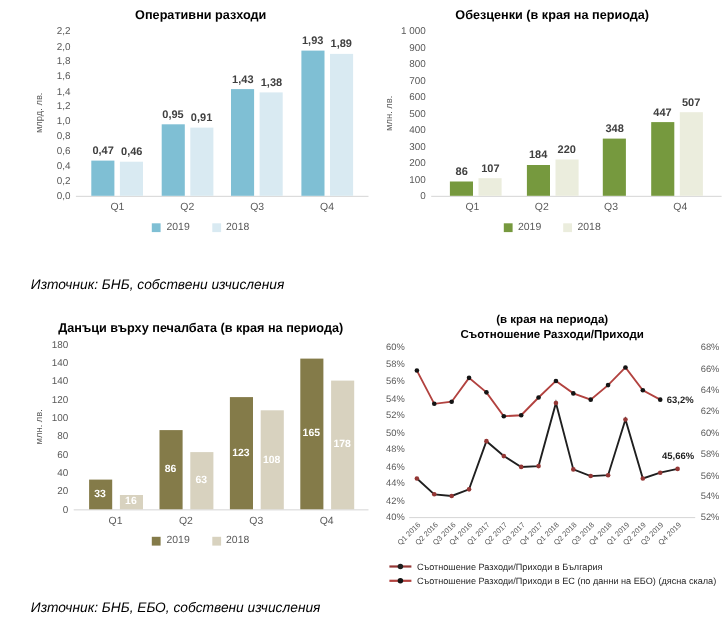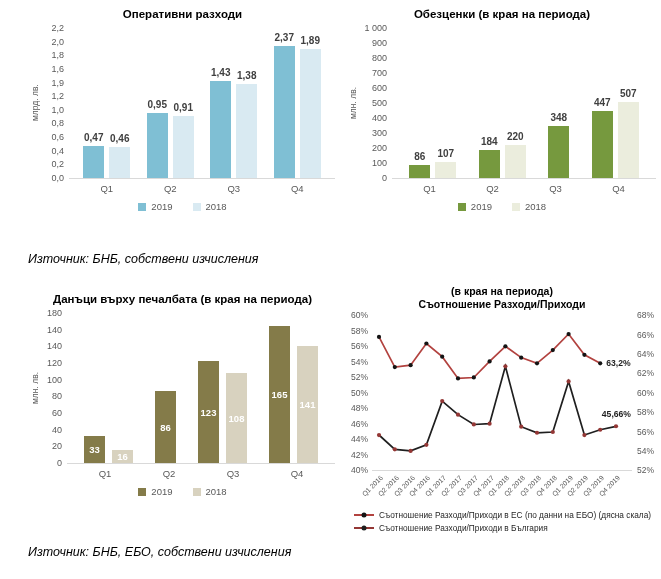--- a/index.html
+++ b/index.html
@@ -61,21 +61,21 @@
 
   <section class="chart" id="c1">
     <h3 class="ctitle">Оперативни разходи</h3>
     <div class="cbody">
       <div class="ylab">млрд. лв.</div>
       <div class="yticks">
           <div class="ytick" style="top: 0%;">2,2</div>
           <div class="ytick" style="top: 9.09091%;">2,0</div>
           <div class="ytick" style="top: 18.1818%;">1,8</div>
           <div class="ytick" style="top: 27.2727%;">1,6</div>
-          <div class="ytick" style="top: 36.3636%;">1,9</div>
+          <div class="ytick" style="top: 36.3636%;">1,4</div>
           <div class="ytick" style="top: 45.4545%;">1,2</div>
           <div class="ytick" style="top: 54.5455%;">1,0</div>
           <div class="ytick" style="top: 63.6364%;">0,8</div>
           <div class="ytick" style="top: 72.7273%;">0,6</div>
           <div class="ytick" style="top: 81.8182%;">0,4</div>
           <div class="ytick" style="top: 90.9091%;">0,2</div>
           <div class="ytick" style="top: 100%;">0,0</div>
         </div>
       <div class="pcol">
         <div class="plot">
@@ -105,21 +105,21 @@
                 <div class="dlabel above" style="bottom: calc(65% + 3px);">1,43</div>
               </div>
               <div class="barwrap">
                 <div class="bar" style="height: 62.7273%; background: rgb(217, 234, 242);"></div>
                 <div class="dlabel above" style="bottom: calc(62.7273% + 3px);">1,38</div>
               </div>
             </div>
             <div class="group">
               <div class="barwrap">
                 <div class="bar" style="height: 87.7273%; background: rgb(127, 191, 212);"></div>
-                <div class="dlabel above" style="bottom: calc(87.7273% + 3px);">2,37</div>
+                <div class="dlabel above" style="bottom: calc(87.7273% + 3px);">1,93</div>
               </div>
               <div class="barwrap">
                 <div class="bar" style="height: 85.9091%; background: rgb(217, 234, 242);"></div>
                 <div class="dlabel above" style="bottom: calc(85.9091% + 3px);">1,89</div>
               </div>
             </div>
           </div>
         <div class="xlabels">
             <div class="xlab">Q1</div>
             <div class="xlab">Q2</div>
@@ -244,39 +244,43 @@
               <div class="barwrap">
                 <div class="bar" style="height: 8.88889%; background: rgb(216, 210, 191);"></div>
                 <div class="dlabel inside" style="bottom: 4.44444%;">16</div>
               </div>
             </div>
             <div class="group">
               <div class="barwrap">
                 <div class="bar" style="height: 47.7778%; background: rgb(132, 123, 73);"></div>
                 <div class="dlabel inside" style="bottom: 23.8889%;">86</div>
               </div>
+              <div class="barwrap">
+                <div class="bar" style="height: 35%; background: rgb(216, 210, 191);"></div>
+                <div class="dlabel inside" style="bottom: 17.5%;">63</div>
+              </div>
             </div>
             <div class="group">
               <div class="barwrap">
                 <div class="bar" style="height: 68.3333%; background: rgb(132, 123, 73);"></div>
                 <div class="dlabel inside" style="bottom: 34.1667%;">123</div>
               </div>
               <div class="barwrap">
                 <div class="bar" style="height: 60%; background: rgb(216, 210, 191);"></div>
                 <div class="dlabel inside" style="bottom: 30%;">108</div>
               </div>
             </div>
             <div class="group">
               <div class="barwrap">
                 <div class="bar" style="height: 91.6667%; background: rgb(132, 123, 73);"></div>
                 <div class="dlabel inside" style="bottom: 45.8333%;">165</div>
               </div>
               <div class="barwrap">
                 <div class="bar" style="height: 78.3333%; background: rgb(216, 210, 191);"></div>
-                <div class="dlabel inside" style="bottom: 39.1667%;">141</div>
+                <div class="dlabel inside" style="bottom: 39.1667%;">178</div>
               </div>
             </div>
           </div>
         <div class="xlabels">
             <div class="xlab">Q1</div>
             <div class="xlab">Q2</div>
             <div class="xlab">Q3</div>
             <div class="xlab">Q4</div>
           </div>
       </div>
@@ -374,29 +378,29 @@
         <div class="xrot" style="right: 42.6154%;">Q2 2018</div>
         <div class="xrot" style="right: 36.5385%;">Q3 2018</div>
         <div class="xrot" style="right: 30.4615%;">Q4 2018</div>
         <div class="xrot" style="right: 24.3846%;">Q1 2019</div>
         <div class="xrot" style="right: 18.3077%;">Q2 2019</div>
         <div class="xrot" style="right: 12.2308%;">Q3 2019</div>
         <div class="xrot" style="right: 6.15385%;">Q4 2019</div>
       </div>
     <div class="llegend">
         <div class="lrow">
+          <span class="lsample" style="background: rgb(148, 55, 53);">
+            <span class="ldot" style="background: rgb(31, 31, 31);"></span>
+          </span>
+          <span class="ltext2">Съотношение Разходи/Приходи в България</span>
+        </div>
+        <div class="lrow">
           <span class="lsample" style="background: rgb(178, 66, 63);">
             <span class="ldot" style="background: rgb(20, 20, 20);"></span>
           </span>
           <span class="ltext2">Съотношение Разходи/Приходи в ЕС (по данни на ЕБО) (дясна скала)</span>
         </div>
-        <div class="lrow">
-          <span class="lsample" style="background: rgb(148, 55, 53);">
-            <span class="ldot" style="background: rgb(31, 31, 31);"></span>
-          </span>
-          <span class="ltext2">Съотношение Разходи/Приходи в България</span>
-        </div>
       </div>
   </section>
 
   <div class="source" id="src2">Източник: БНБ, ЕБО, собствени изчисления</div>
 
 </div>
 
 </body></html>

